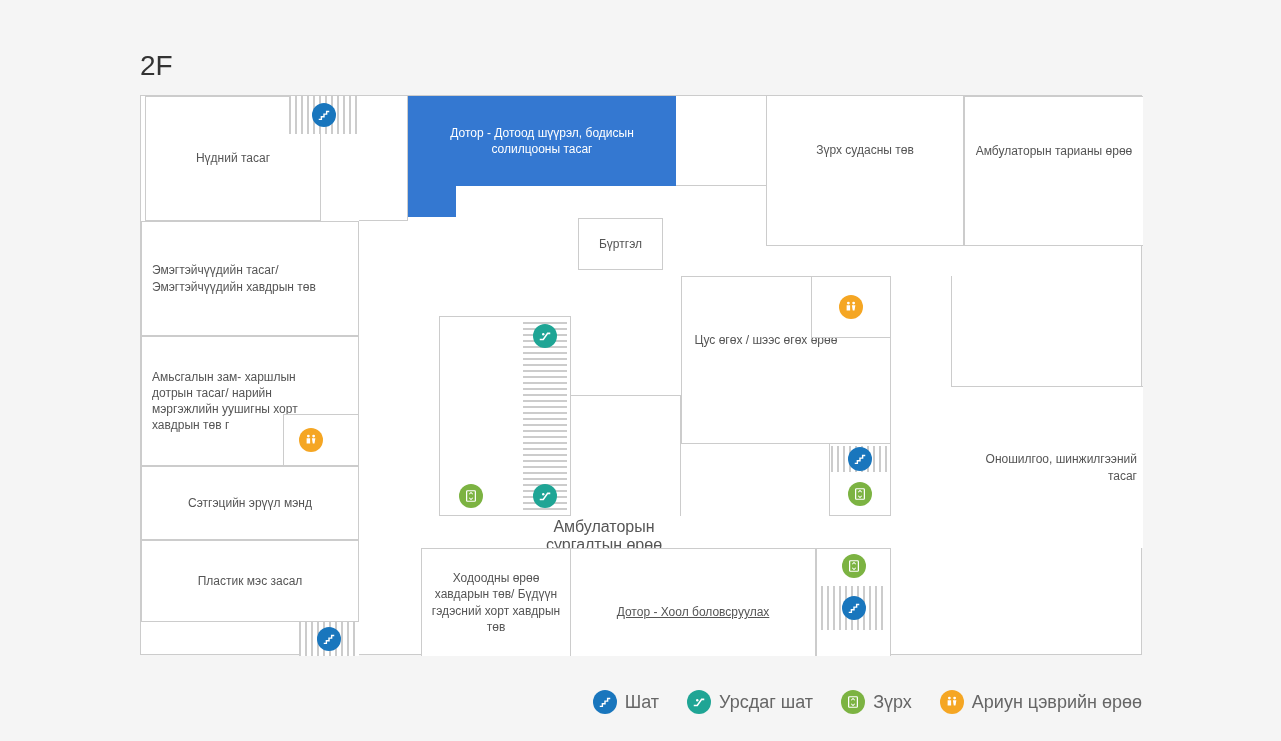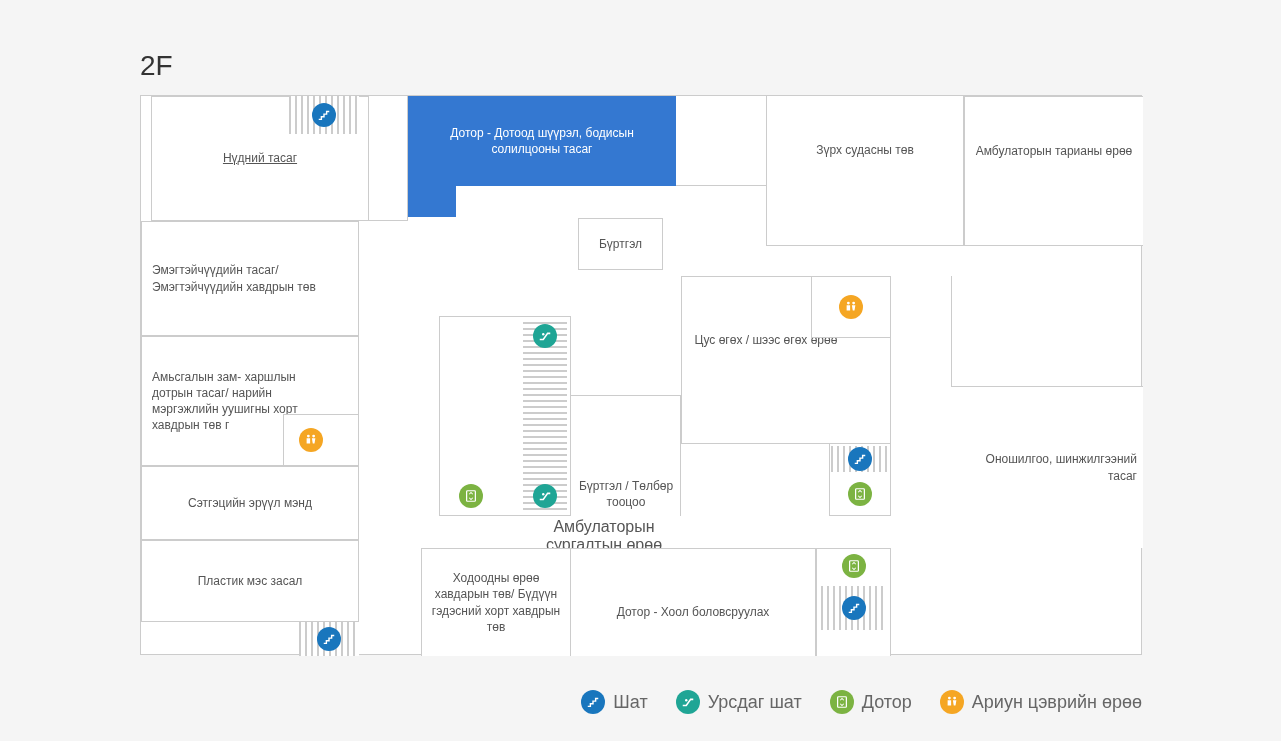--- a/index.html
+++ b/index.html
@@ -91,21 +91,21 @@
   .legend-item { display: flex; align-items: center; gap: 8px; }
   .legend .icon { position: static; }
 </style>
 </head>
 <body>
 
 <div class="floor-label">2F</div>
 
 <div class="map-container">
 
-  <div class="room" style="left:10px;top:0;width:218px;height:125px;text-decoration:underline;">
+  <div class="room" style="left:4px;top:0;width:176px;height:125px;">
     <span>Нүдний тасаг</span>
   </div>
   <div class="stripes" style="left:148px;top:0;width:70px;height:38px;"></div>
   <div class="icon ic-blue" style="left:171px;top:7px;">
     <svg viewBox="0 0 16 16">
         <path d="M2 13 L5 13 L5 10 L8 10 L8 7 L11 7 L11 4 L14 4" stroke="#fff" stroke-width="1.6" fill="none"></path>
       </svg>
   </div>
 
   <div class="room noborder" style="left:218px;top:0;width:49px;height:125px;border-right:1px solid #ccc;border-bottom:1px solid #ccc;"></div>
@@ -172,23 +172,20 @@
         <circle cx="6" cy="6" r="1.4" fill="#fff"></circle>
       </svg>
   </div>
   <div class="icon ic-green" style="left:318px;top:388px;">
     <svg viewBox="0 0 16 16">
         <rect x="3" y="2" width="10" height="12" rx="1" fill="none" stroke="#fff" stroke-width="1.4"></rect>
         <path d="M6 6 L8 4 L10 6 M6 10 L8 12 L10 10" stroke="#fff" stroke-width="1.2" fill="none"></path>
       </svg>
   </div>
 
-  <div class="room" style="left:430px;top:300px;width:110px;height:120px;border:none;">
-    <span style="align-self:flex-end;">Бүртгэл / Төлбөр тооцоо</span>
-  </div>
   <div style="position:absolute;left:430px;top:299px;width:110px;height:1px;background:#ccc;"></div>
   <div style="position:absolute;left:539px;top:300px;width:1px;height:120px;background:#ccc;"></div>
 
   <div class="label-below" style="left:398px;top:422px;width:130px;">Амбулаторын сургалтын өрөө</div>
 
   <div class="room" style="left:540px;top:180px;width:210px;height:168px;">
     <span style="transform:translate(-20px,-20px);">Цус өгөх / шээс өгөх өрөө</span>
   </div>
   <div class="room" style="left:670px;top:180px;width:80px;height:62px;"></div>
   <div class="icon ic-orange" style="left:698px;top:199px;">
@@ -217,21 +214,21 @@
   <div style="position:absolute;left:810px;top:180px;width:1px;height:272px;background:#ccc;"></div>
 
   <div class="room" style="left:810px;top:290px;width:192px;height:162px;border-right:none;border-left:none;border-bottom:none;text-align:right;">
     <span>Оношилгоо, шинжилгээний тасаг</span>
   </div>
 
   <div class="room" style="left:280px;top:452px;width:150px;height:108px;border-bottom:none;">
     <span>Ходоодны өрөө хавдарын төв/ Бүдүүн гэдэсний хорт хавдрын төв</span>
   </div>
   <div class="room" style="left:430px;top:452px;width:100px;height:60px;border-right:none;"></div>
-  <div class="room" style="left:430px;top:452px;width:245px;height:108px;border-bottom:none;border-left:none;">
+  <div class="room" style="left:430px;top:452px;width:245px;height:108px;border-bottom:none;border-left:none;text-decoration:underline;">
     <span style="transform:translateY(10px);">Дотор - Хоол боловсруулах</span>
   </div>
   <div class="room" style="left:675px;top:452px;width:75px;height:108px;border-bottom:none;padding:0;"></div>
   <div class="icon ic-green" style="left:701px;top:458px;">
     <svg viewBox="0 0 16 16">
         <rect x="3" y="2" width="10" height="12" rx="1" fill="none" stroke="#fff" stroke-width="1.4"></rect>
         <path d="M6 6 L8 4 L10 6 M6 10 L8 12 L10 10" stroke="#fff" stroke-width="1.2" fill="none"></path>
       </svg>
   </div>
   <div class="stripes" style="left:680px;top:490px;width:65px;height:44px;"></div>
@@ -261,21 +258,21 @@
     </div>
     <span>Урсдаг шат</span>
   </div>
   <div class="legend-item">
     <div class="icon ic-green">
       <svg viewBox="0 0 16 16">
           <rect x="3" y="2" width="10" height="12" rx="1" fill="none" stroke="#fff" stroke-width="1.4"></rect>
           <path d="M6 6 L8 4 L10 6 M6 10 L8 12 L10 10" stroke="#fff" stroke-width="1.2" fill="none"></path>
         </svg>
     </div>
-    <span>Дотор</span>
+    <span>Зүрх</span>
   </div>
   <div class="legend-item">
     <div class="icon ic-orange">
       <svg viewBox="0 0 16 16">
           <circle cx="5" cy="3.5" r="1.6" fill="#fff"></circle>
           <path d="M3 6 h4 v6 h-4 z" fill="#fff"></path>
           <circle cx="11" cy="3.5" r="1.6" fill="#fff"></circle>
           <path d="M9 6 L13 6 L12 12 L10 12 z" fill="#fff"></path>
         </svg>
     </div>

